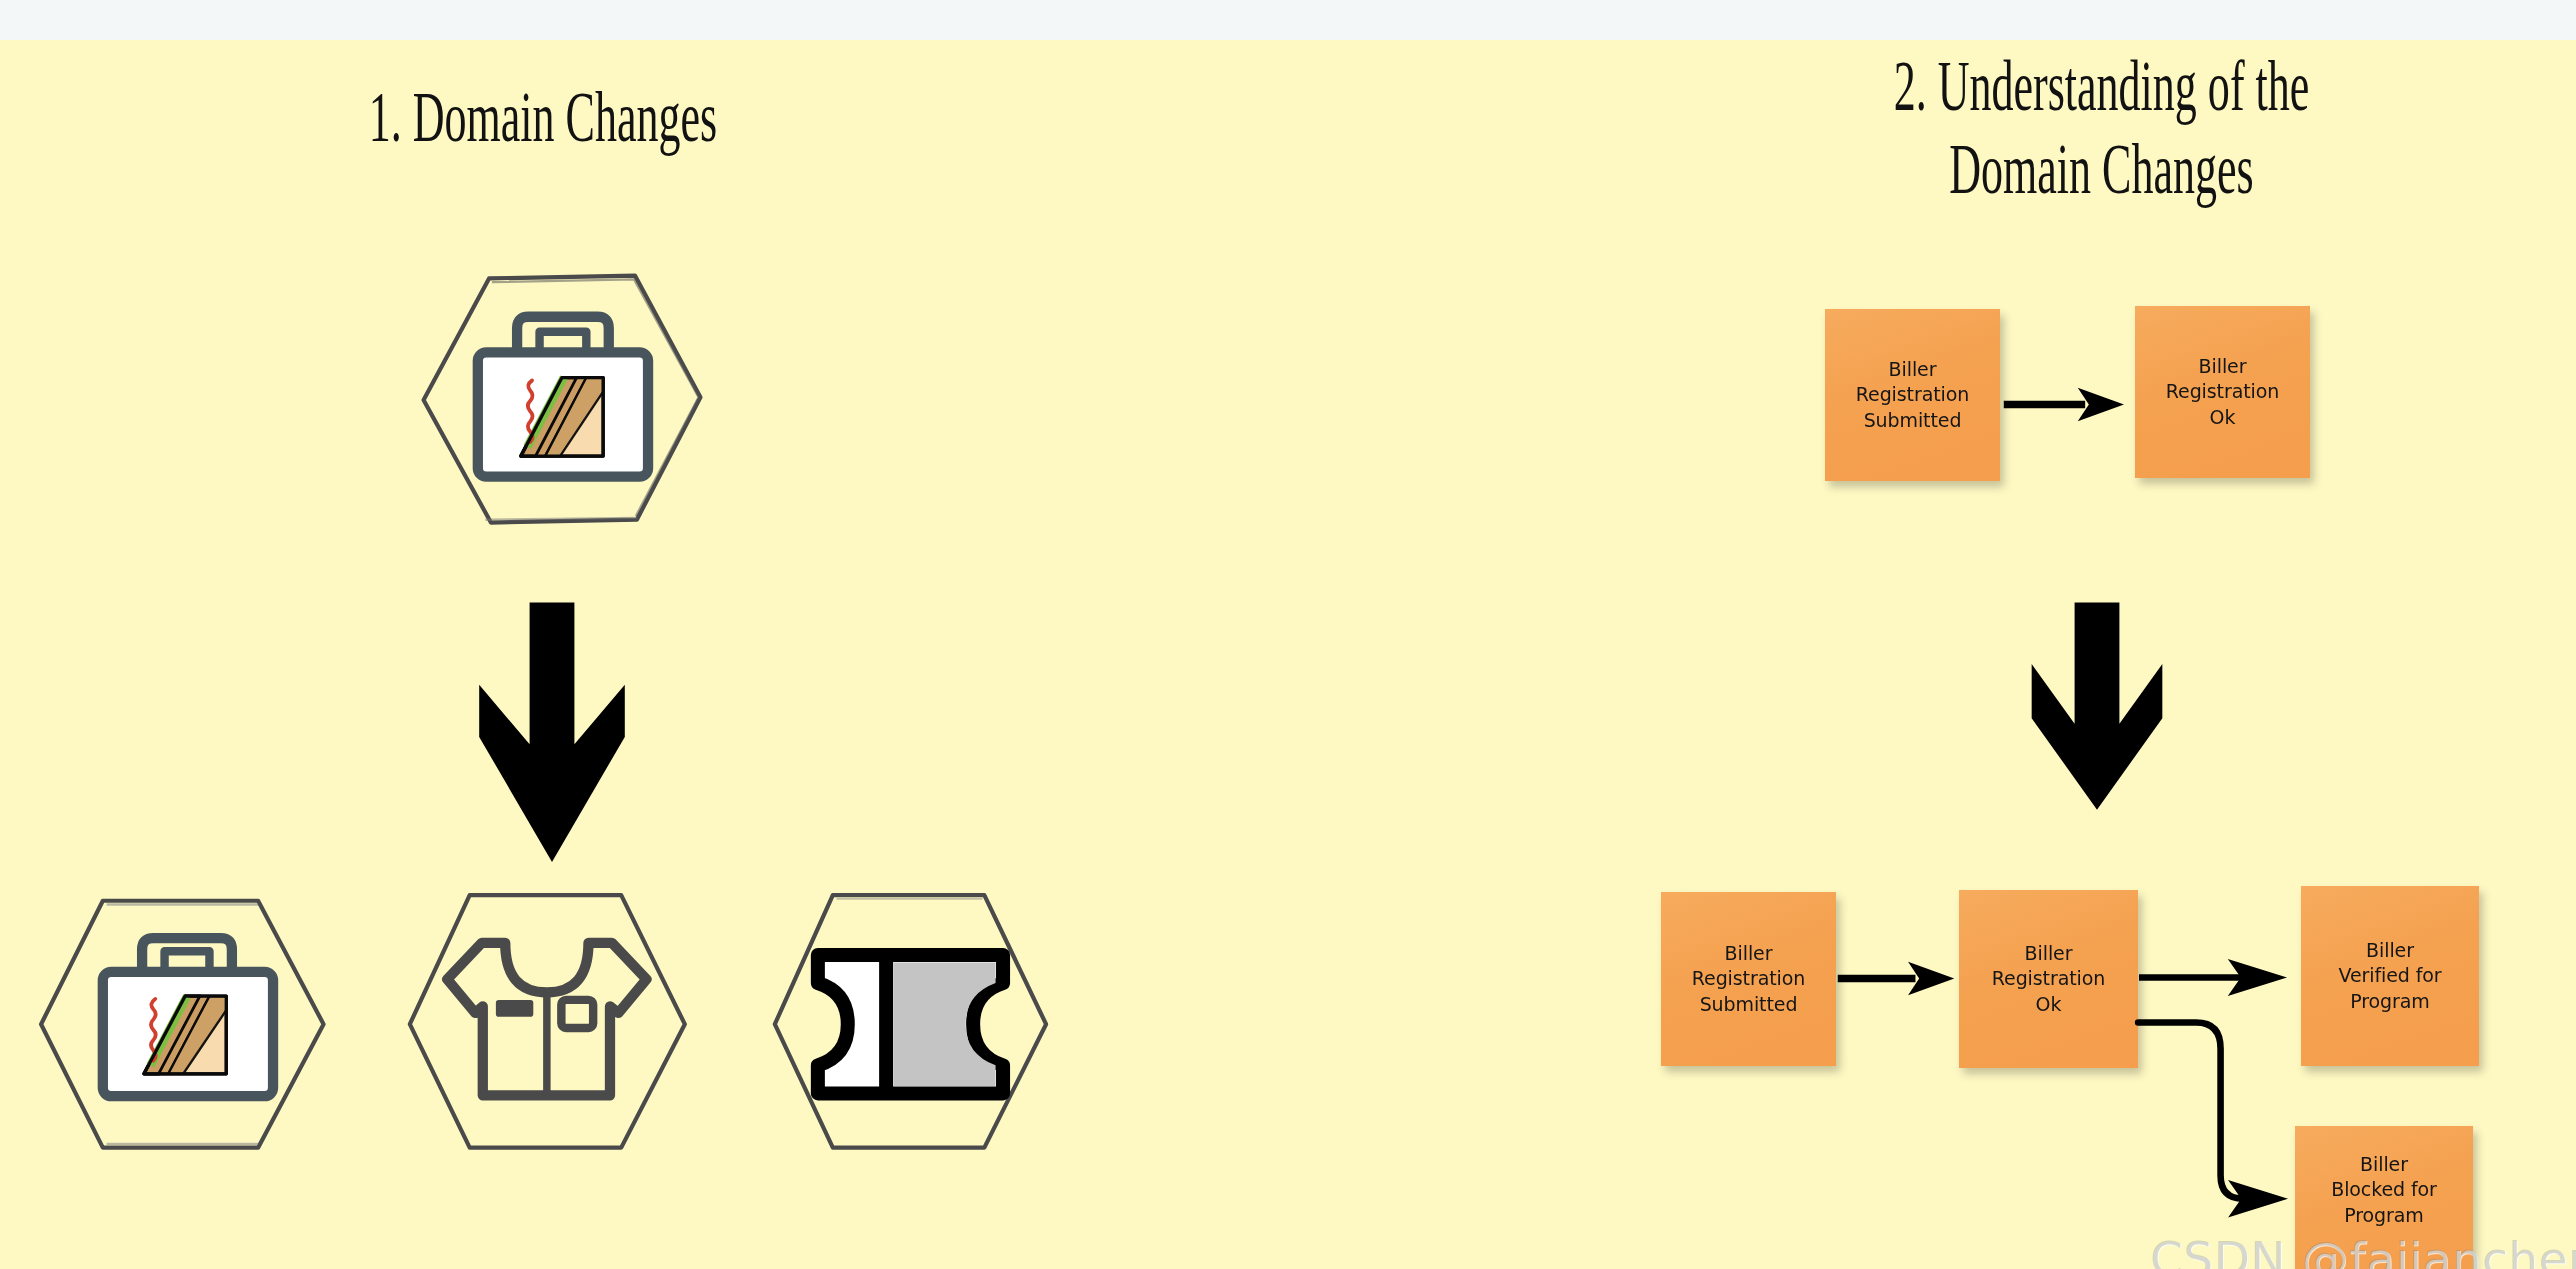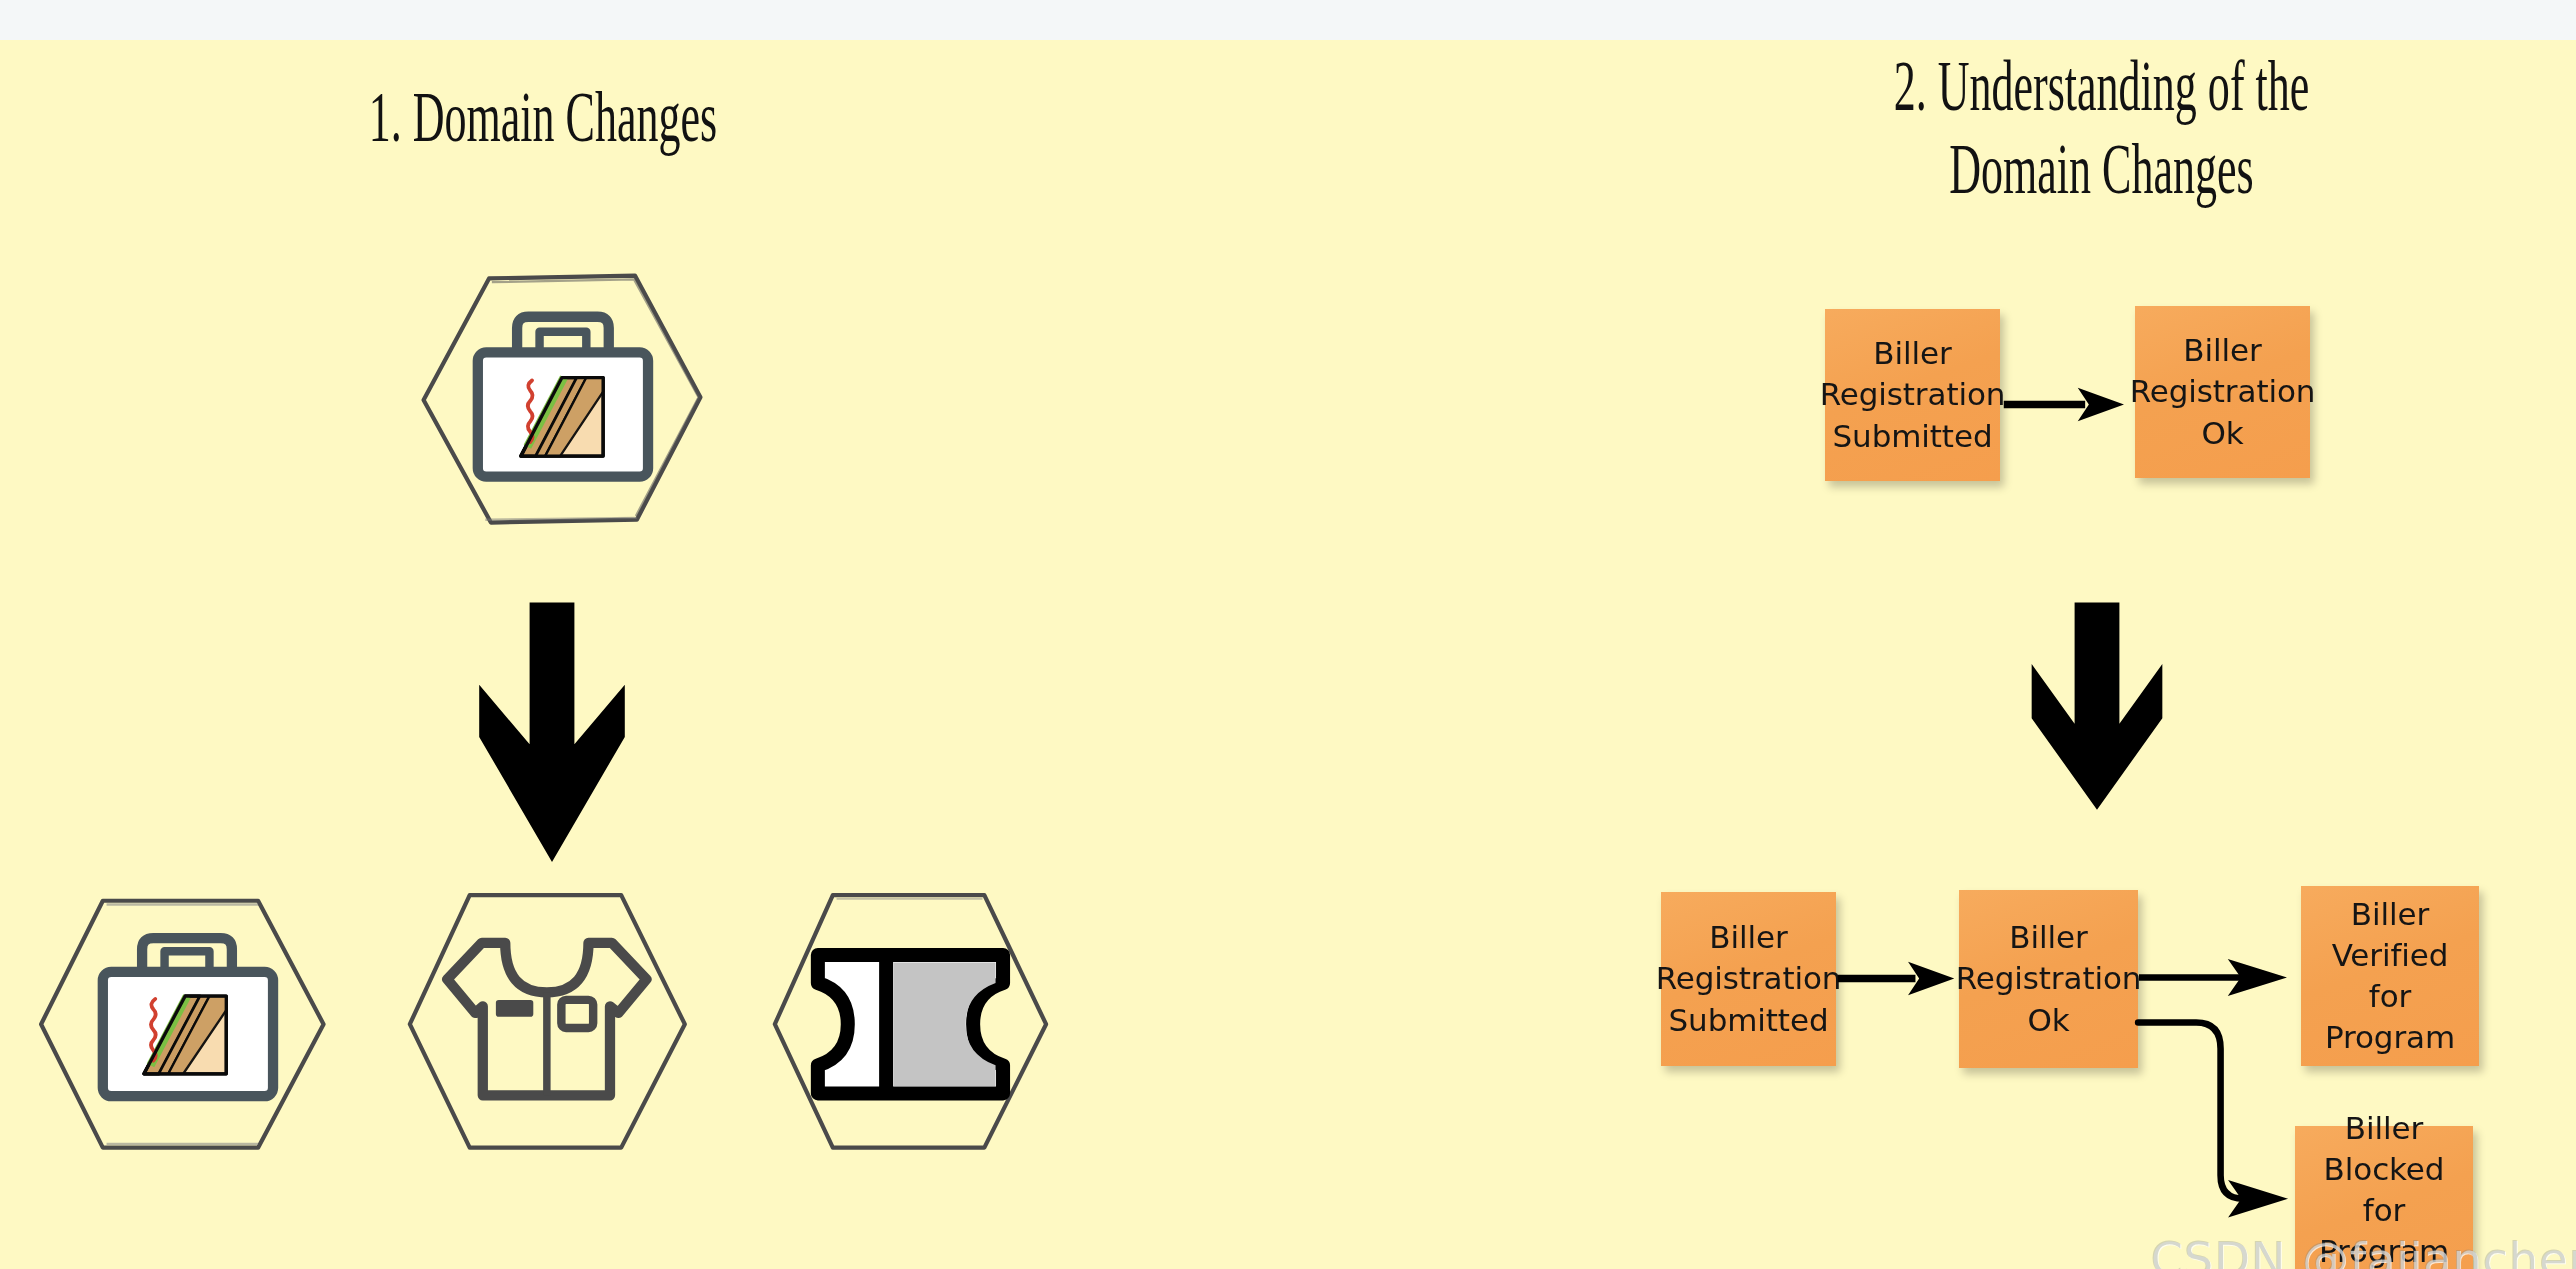--- a/index.html
+++ b/index.html
@@ -63,21 +63,21 @@
     background: linear-gradient(160deg, #f7ab5d 0%, #f4a150 45%, #f59e4d 100%);
     box-shadow: 3.7px 5.6px 8.4px rgba(0,0,0,0.22);
     display: flex;
     align-items: center;
     justify-content: center;
     box-sizing: border-box;
     padding: 3.7px 5.6px;
   }
   .note-text {
     font-family: "DejaVu Sans", sans-serif;
-    font-size: 31px;
+    font-size: 19px;
     line-height: 1.33;
     color: #151515;
     text-align: center;
     white-space: pre-line;
     letter-spacing: -0.1px;
   }
 
   
   .connector {
     position: absolute;

